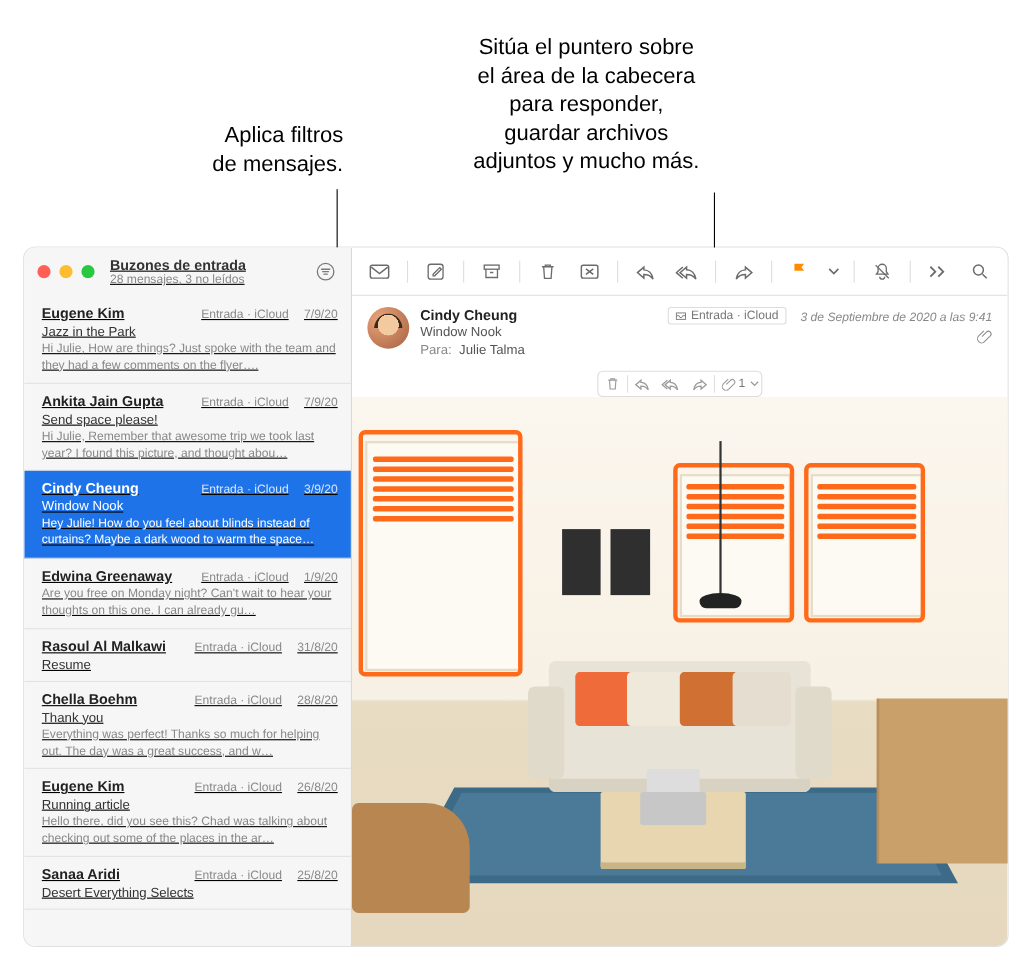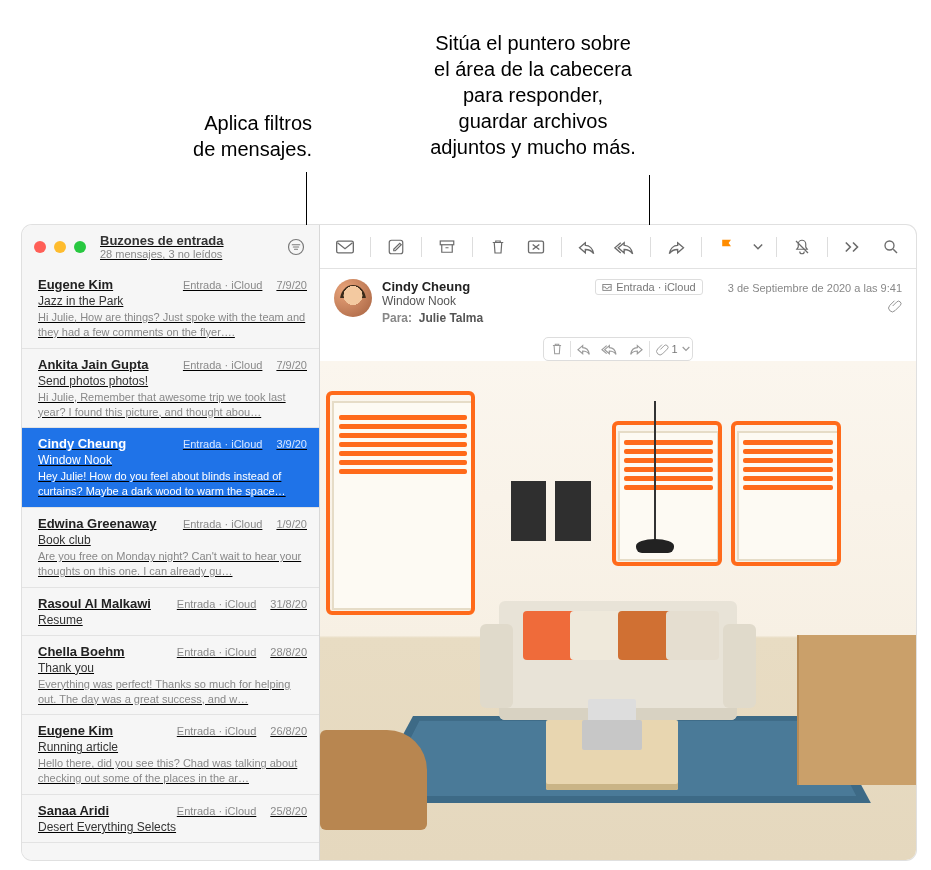--- a/index.html
+++ b/index.html
@@ -42,25 +42,25 @@
 .tbtn { width: 30px; height: 28px; display:flex; align-items:center; justify-content:center; color:#6b6b6b; border-radius:4px; }
 .tbtn.flag { color: #ff8c00; }
 .tdiv { width:1px; height:20px; background:#ddd; margin:0 2px; }
 
 .message-header { padding: 10px 14px 6px 14px; display:flex; position: relative; }
 .avatar { width: 38px; height: 38px; border-radius: 50%; background: radial-gradient(circle at 30% 30%, #e9a47a, #a56140); margin-right: 10px; flex-shrink:0; position:relative; overflow:hidden; }
 .avatar::after{content:"";position:absolute;inset:6px 6px 2px 6px;border-radius:50% 50% 45% 45%;background:radial-gradient(circle at 50% 35%,#f3c9a0 40%,transparent 41%),linear-gradient(180deg,#3a2a1a 0%,#3a2a1a 45%,transparent 45%);}
 .mh-mid { flex: 1; }
 .mh-sender { font-size: 13px; font-weight: 700; color: #222; }
 .mh-subject { font-size: 12px; color: #555; }
-.mh-to { font-size: 12px; color: #888; margin-top: 3px; font-weight: bold; }
+.mh-to { font-size: 12px; color: #888; margin-top: 3px; }
 .mh-to .name { color: #555; }
 .mh-right { text-align: right; font-size: 11px; color: #888; position:absolute; right:14px; top:10px; }
 .mh-mailbox { display:inline-flex; align-items:center; gap:4px; border:1px solid #ddd; border-radius:3px; padding:1px 6px; font-size:11px; color:#777; }
-.mh-date { margin-top: 0; display:inline; margin-left:22px; }
+.mh-date { margin-top: 0; display:inline; margin-left:10px;font-style:italic; }
 .mh-clip { position:absolute; right:14px; top:30px; color:#8c8c8c; }
 
 .hover-toolbar { margin: 6px auto 0; border:1px solid #ddd; border-radius:5px; display:flex; align-items:center; height:24px; width: fit-content; }
 .hbtn { width: 26px; height: 22px; display:flex; align-items:center; justify-content:center; color:#9b9b9b; }
 .hdiv { width:1px; height:16px; background:#e0e0e0; }
 .attach-count { font-size:11px; color:#777; padding:0 4px 0 2px; }
 
 .body-text { padding: 10px 14px; font-size: 12.5px; color: #333; line-height: 1.45; }
 .body-text p { margin-bottom: 10px; }
 
@@ -146,39 +146,38 @@
           </div>
           <div class="msg-subject">Jazz in the Park</div>
           <div class="msg-preview">Hi Julie, How are things? Just spoke with the team and they had a few comments on the flyer….</div>
         </div>
         <div class="msg">
           <div class="msg-row1">
             <span class="msg-sender">Ankita Jain Gupta</span>
             <span class="msg-mailbox">Entrada · iCloud</span>
             <span class="msg-date">7/9/20</span>
           </div>
-          <div class="msg-subject">Send photos photos!</div>
+          <div class="msg-subject">Send space please!</div>
           <div class="msg-preview">Hi Julie, Remember that awesome trip we took last year? I found this picture, and thought abou…</div>
         </div>
         <div class="msg selected">
           <div class="msg-row1">
             <span class="msg-sender">Cindy Cheung</span>
             <span class="msg-mailbox">Entrada · iCloud</span>
             <span class="msg-date">3/9/20</span>
           </div>
           <div class="msg-subject">Window Nook</div>
           <div class="msg-preview">Hey Julie! How do you feel about blinds instead of curtains? Maybe a dark wood to warm the space…</div>
         </div>
         <div class="msg">
           <div class="msg-row1">
             <span class="msg-sender">Edwina Greenaway</span>
             <span class="msg-mailbox">Entrada · iCloud</span>
             <span class="msg-date">1/9/20</span>
           </div>
-          <div class="msg-subject">Book club</div>
           <div class="msg-preview">Are you free on Monday night? Can't wait to hear your thoughts on this one. I can already gu…</div>
         </div>
         <div class="msg">
           <div class="msg-row1">
             <span class="msg-sender">Rasoul Al Malkawi</span>
             <span class="msg-mailbox">Entrada · iCloud</span>
             <span class="msg-date">31/8/20</span>
           </div>
           <div class="msg-subject">Resume</div>
         </div>

